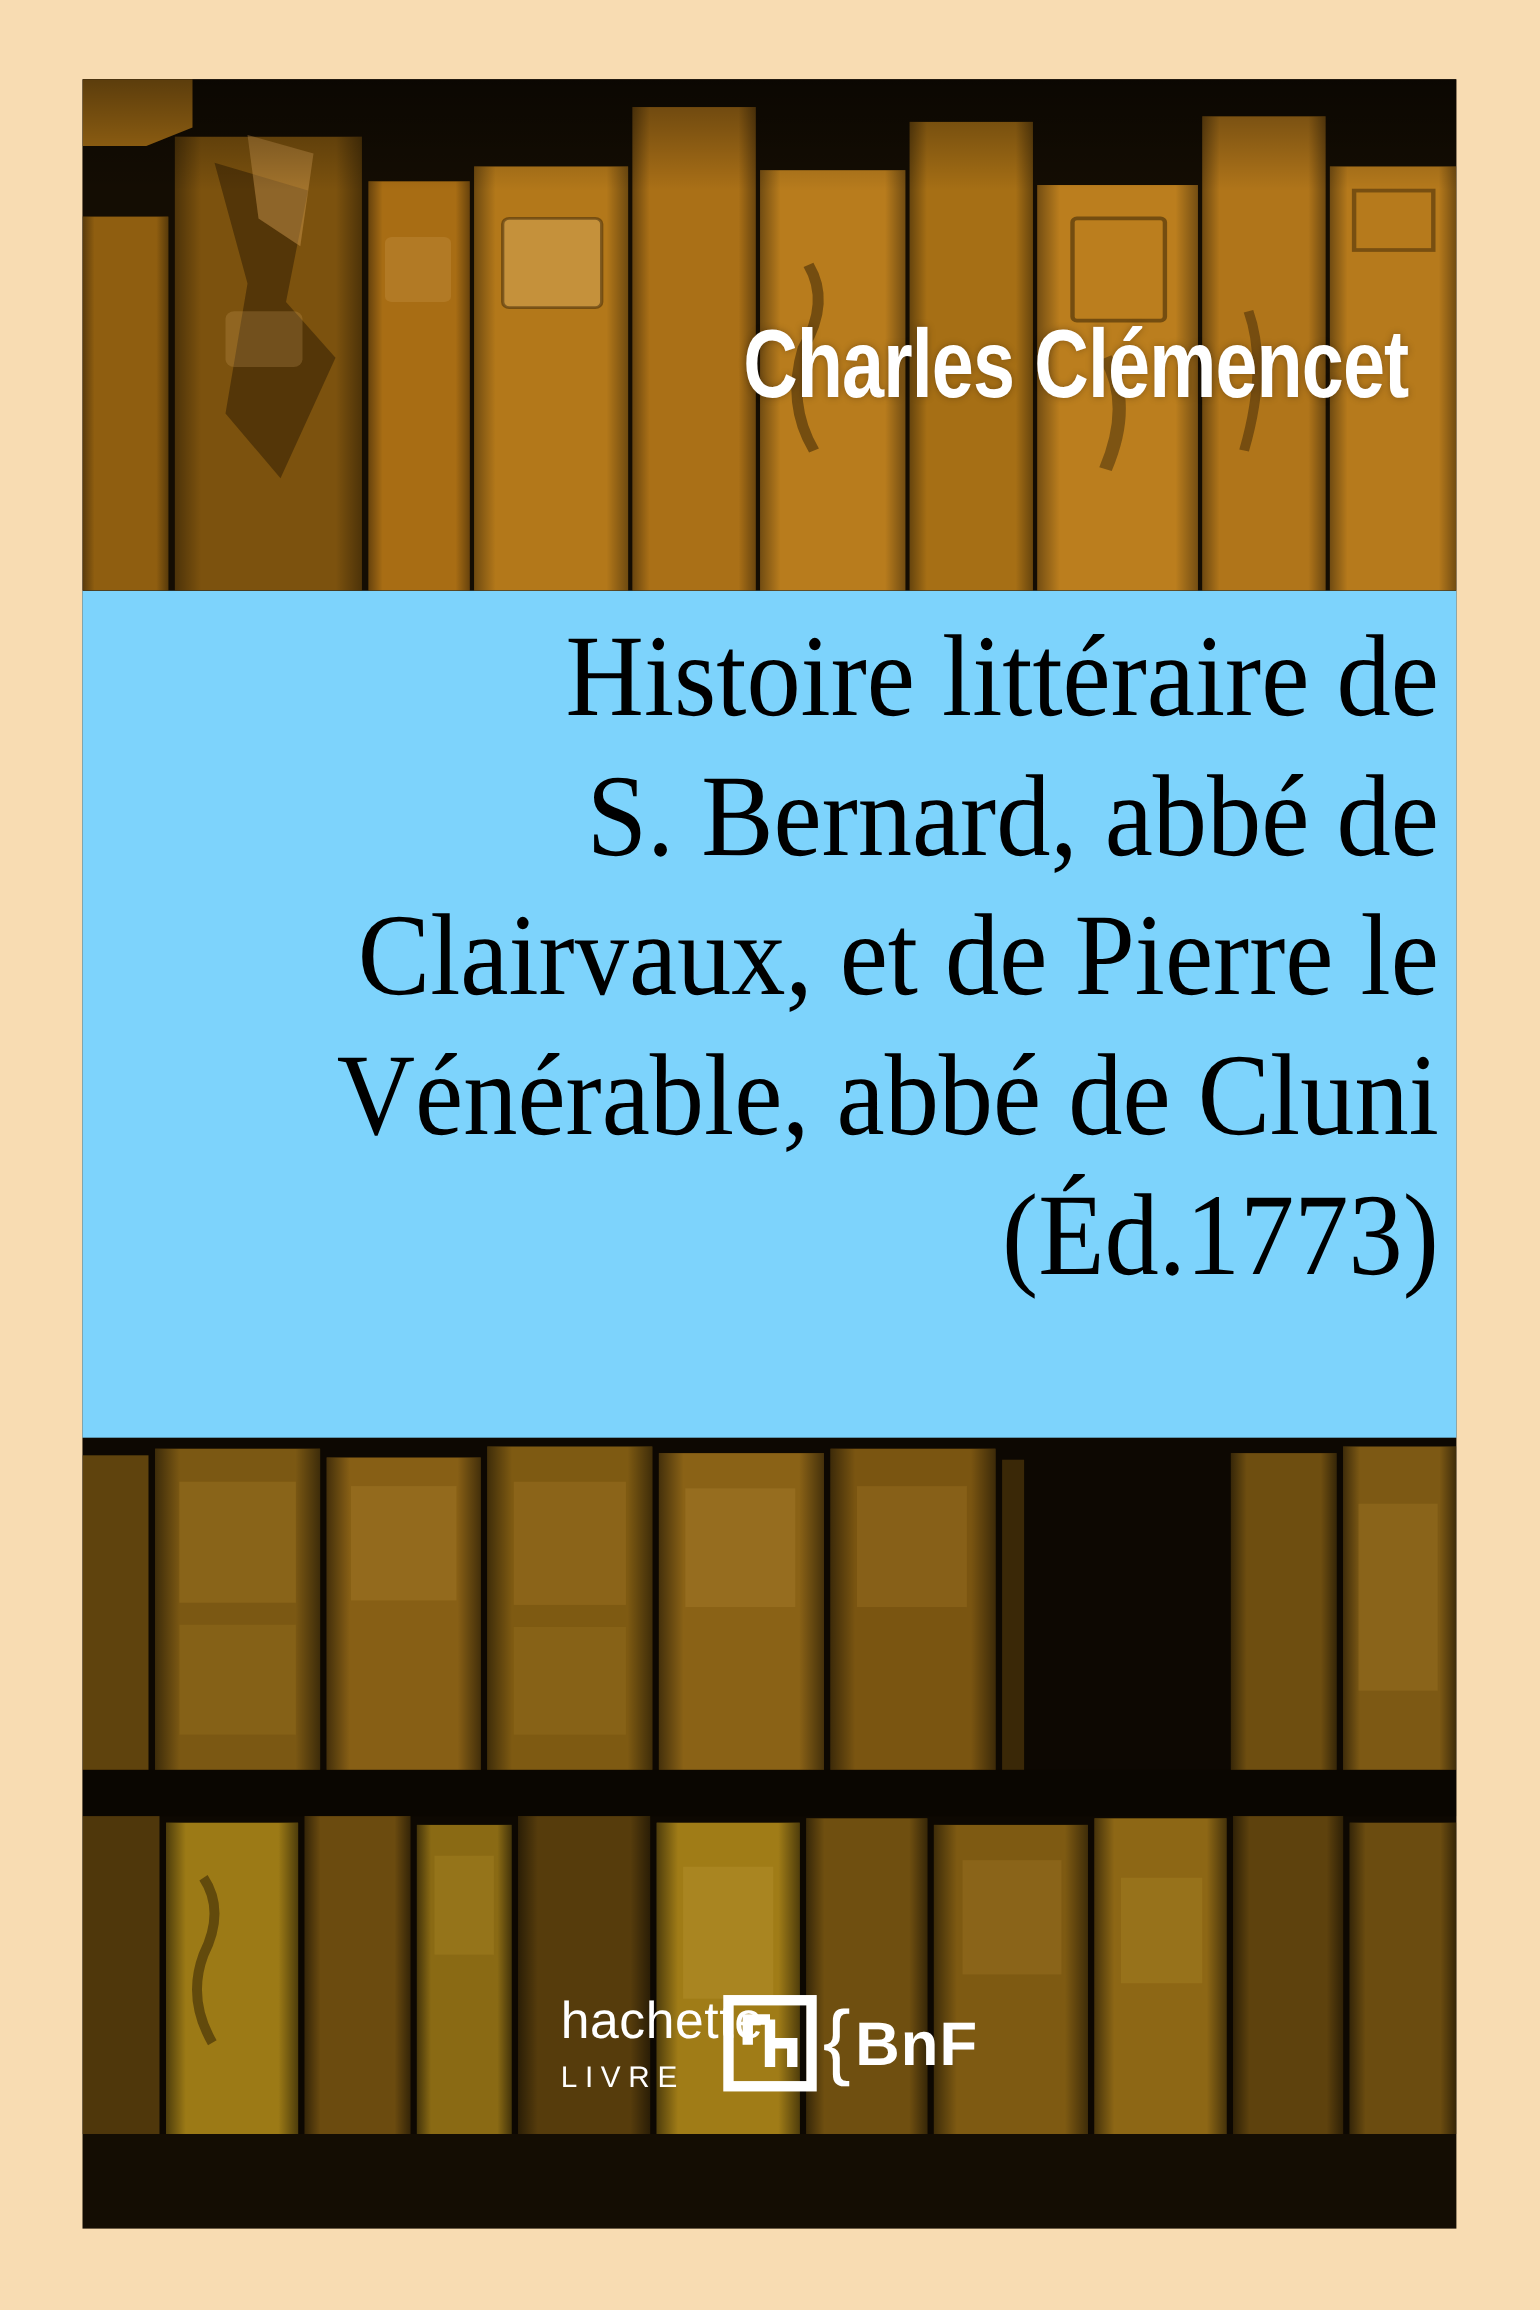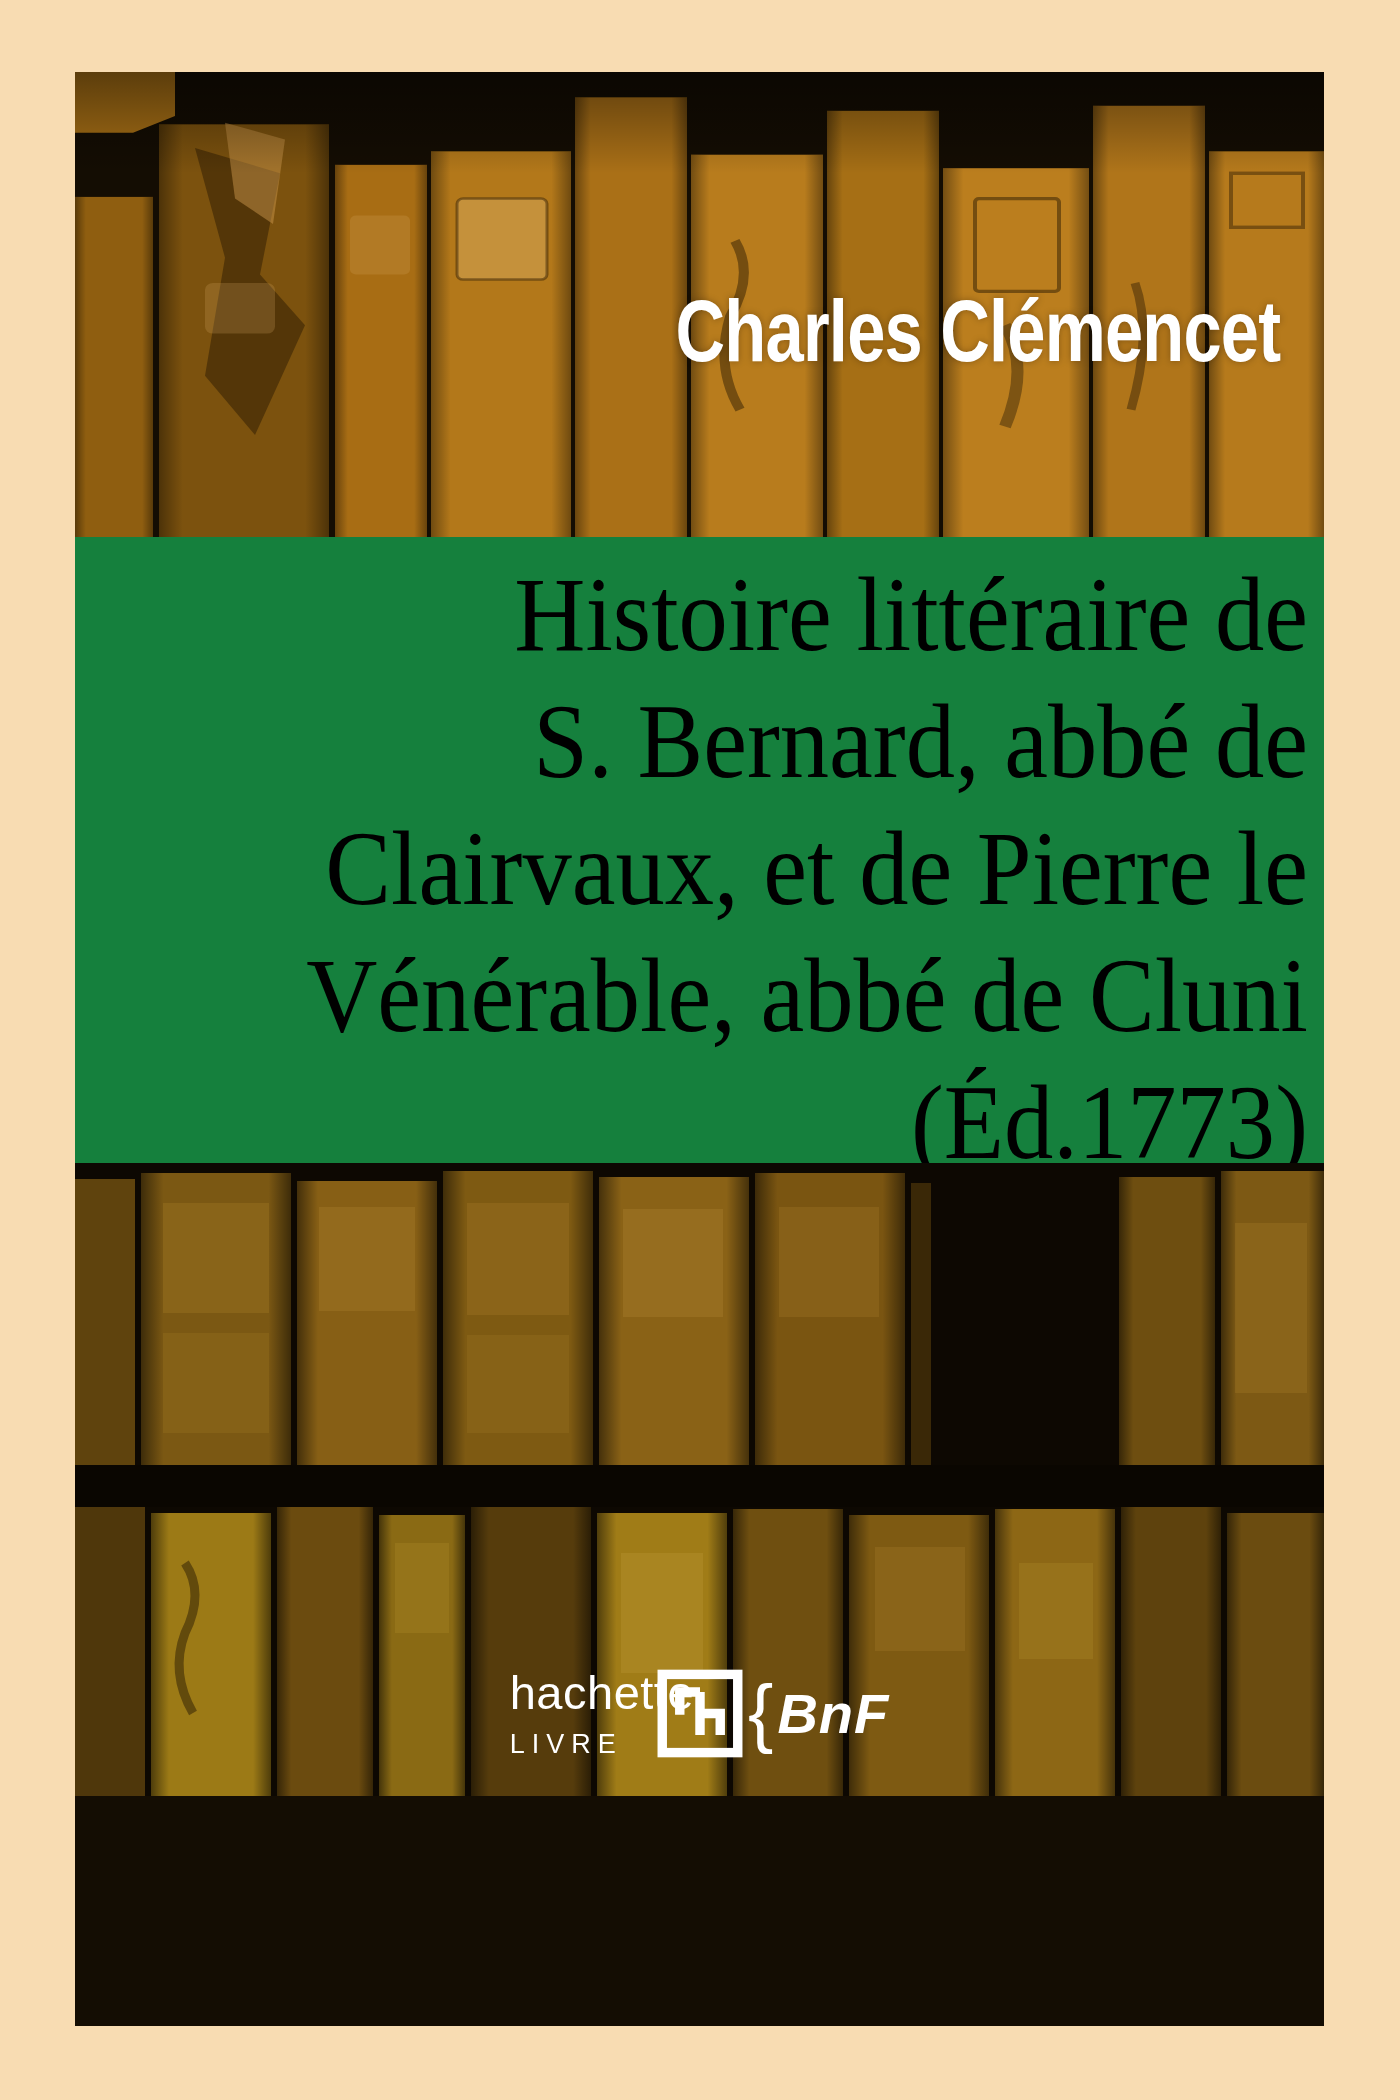--- a/index.html
+++ b/index.html
@@ -24,21 +24,21 @@
     font-family:"Liberation Sans", sans-serif;
     font-weight:700;
     font-size:88px;
     white-space:nowrap;
     transform:scaleX(0.78);
     transform-origin:right top;
     letter-spacing:-1px;
     text-shadow:0 0 8px rgba(40,24,0,0.35);
   }
   .title-band{
-    height:626px;background:#15803d;
+    height:770px;background:#7dd3fc;
     box-sizing:border-box;
     padding:14px 16px 0 0;
   }
   .title-text{
     text-align:right;
     font-family:"Liberation Serif", serif;
     font-size:106px;
     line-height:127px;
     color:#000000;
     transform:scaleX(0.93);
@@ -60,21 +60,21 @@
   }
   .h-sub{
     color:#fff;font-size:27px;font-weight:400;letter-spacing:7px;margin-top:15px;
   }
   .bnf{display:flex;align-items:center;color:#fff;}
   .bnf-brace{
     font-size:76px;font-weight:400;line-height:1;
     transform:translateY(-2px);
   }
   .bnf-name{
-    font-size:56px;font-weight:700;letter-spacing:1px;margin-left:4px;font-style:italic;
+    font-size:56px;font-weight:700;letter-spacing:1px;margin-left:4px;
   }
 </style>
 </head>
 <body>
 
 <div class="page">
   <div class="cover">
 
     <div class="photo photo-top">
       <svg viewBox="0 0 1249 551" preserveAspectRatio="none">

